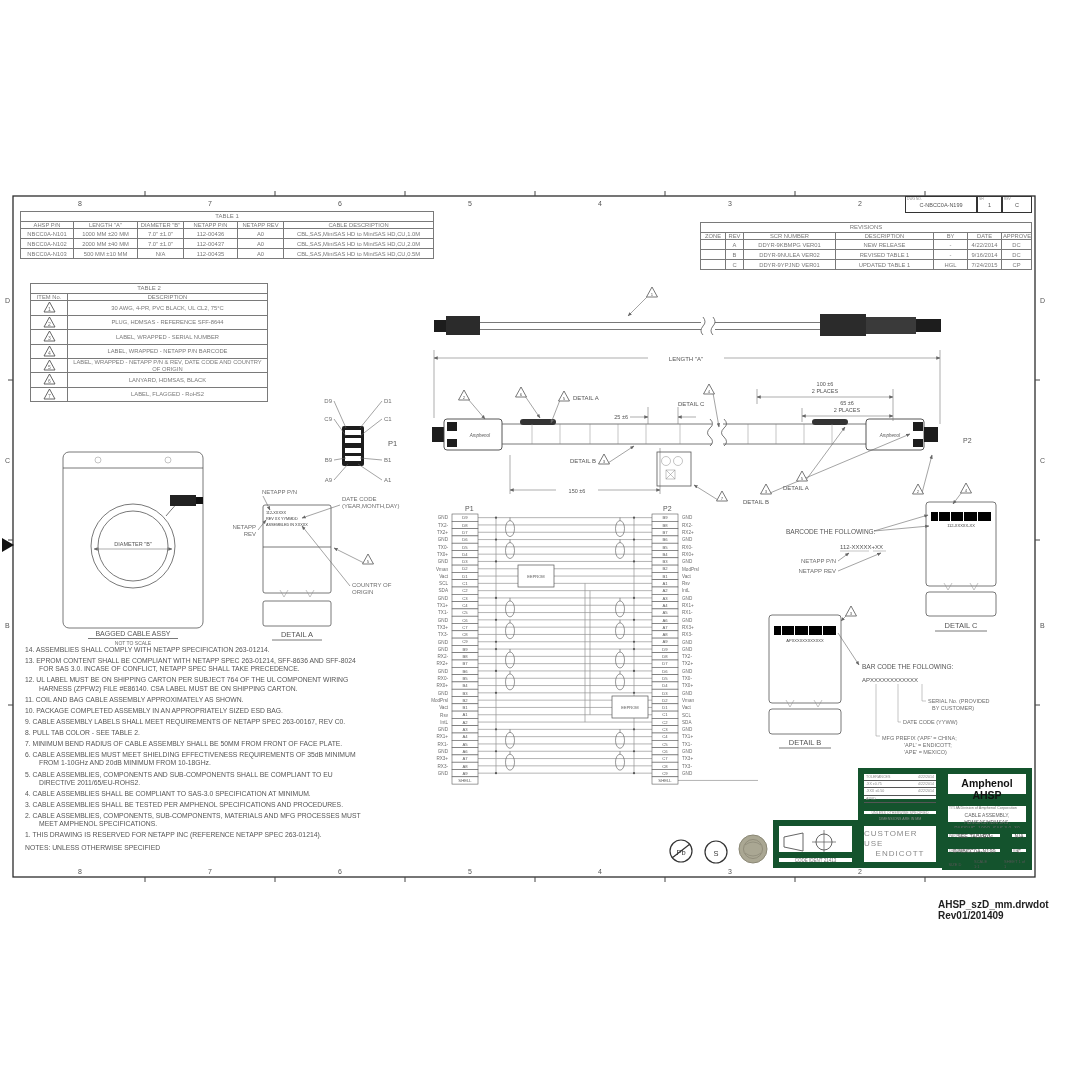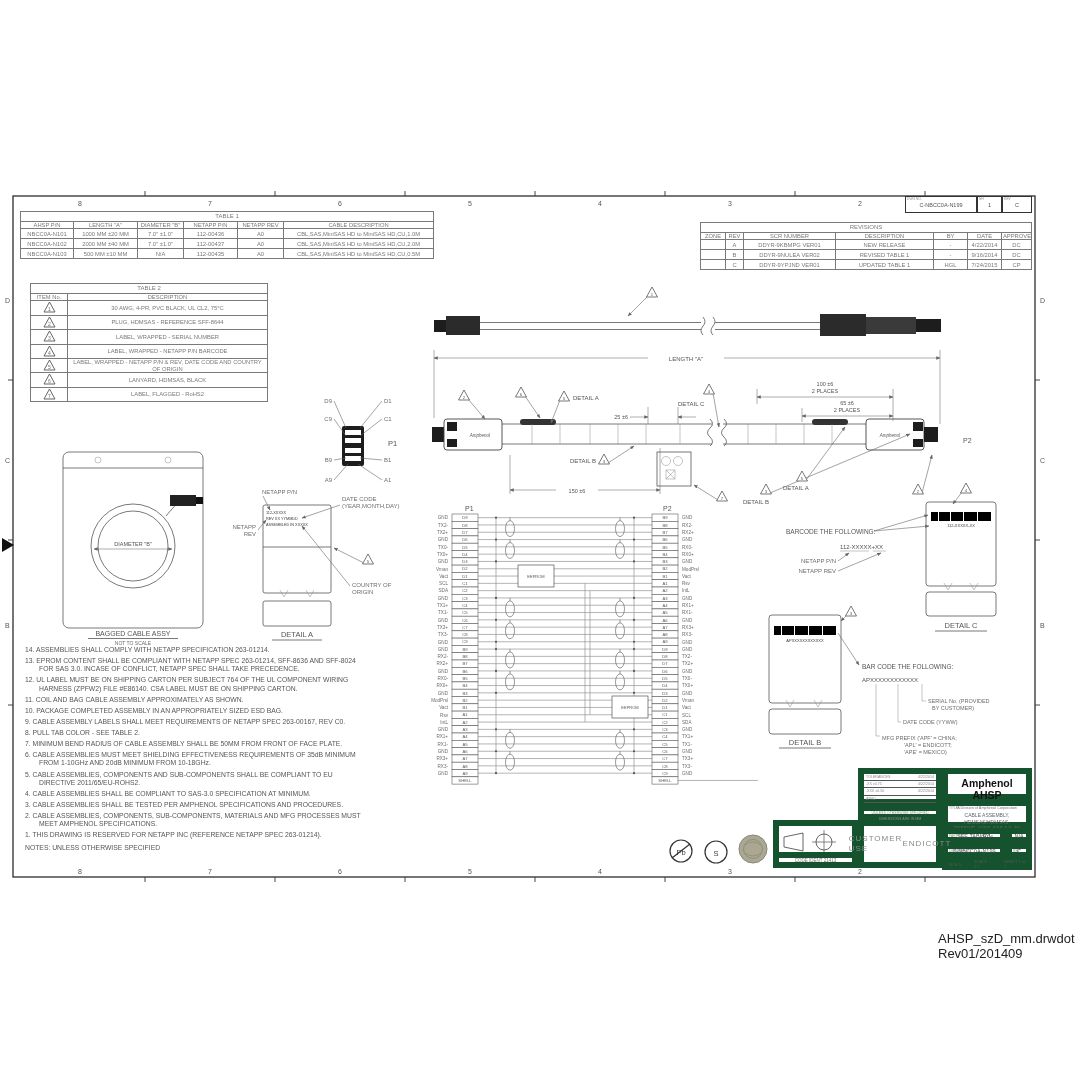--- a/index.html
+++ b/index.html
@@ -31,21 +31,21 @@
   .dtable .ttl{font-size:6px;height:9px;}
   #table2 td{white-space:normal;}
   .notes{position:absolute;left:25px;top:646px;width:338px;color:#555;font-size:6.8px;line-height:1.22;}
   .note{margin-bottom:2.8px;padding-left:14px;text-indent:-14px;}
   .notes-head{margin-top:4px;}
   .tbbox{position:absolute;border:6px solid #14532d;box-sizing:border-box;background:transparent;color:#555;}
   .lblmini{position:absolute;left:1px;top:0px;font-size:3.3px;color:#888;}
   .cvc{display:flex;align-items:center;justify-content:center;width:100%;height:100%;}
   #cornerbox{position:absolute;left:905px;top:196px;width:127px;height:17px;display:flex;}
   #cornerbox>div{border:1px solid #333;position:relative;box-sizing:border-box;}
-  #footer-note{position:absolute;left:938px;top:931px;font-size:13px;color:#222;}
+  #footer-note{position:absolute;left:938px;top:899px;font-size:10px;color:#222;font-weight:bold;}
 </style>
 </head>
 <body>
 
 <div id="stage">
 
 <svg id="dwg" width="1080" height="1080" viewBox="0 0 1080 1080">
   <defs>
     <marker id="ah" viewBox="0 0 10 10" refX="9" refY="5" markerWidth="7" markerHeight="7" orient="auto-start-reverse">
       <path d="M0,1L10,5L0,9z" fill="#666"></path>
@@ -966,20 +966,20 @@
     <div class="cvc" style="font-size:4px">SCALE 1:1</div>
   </div>
   <div class="tbbox" style="left:998px;top:858px;width:34px;height:10px">
     <div class="cvc" style="font-size:4px">SHEET 1 of 1</div>
   </div>
   <div class="tbbox" style="left:773px;top:820px;width:85px;height:48px"></div>
   <div class="tbbox" style="left:773px;top:852px;width:85px;height:16px">
     <div class="cvc" style="font-size:4.5px;color:#777">CODE IDENT 21413</div>
   </div>
   <div class="tbbox" style="left:858px;top:820px;width:84px;height:48px">
-    <div class="cvc" style="flex-direction:row;font-size:8px;color:#8a8a8a;letter-spacing:1px;line-height:1.25">
+    <div class="cvc" style="flex-direction:column;font-size:8px;color:#8a8a8a;letter-spacing:1px;line-height:1.25">
       <div>CUSTOMER USE</div>
       <div>ENDICOTT</div>
     </div>
   </div>
 
   <div id="footer-note">AHSP_szD_mm.drwdot Rev01/201409</div>
 </div>
 
 </body></html>

